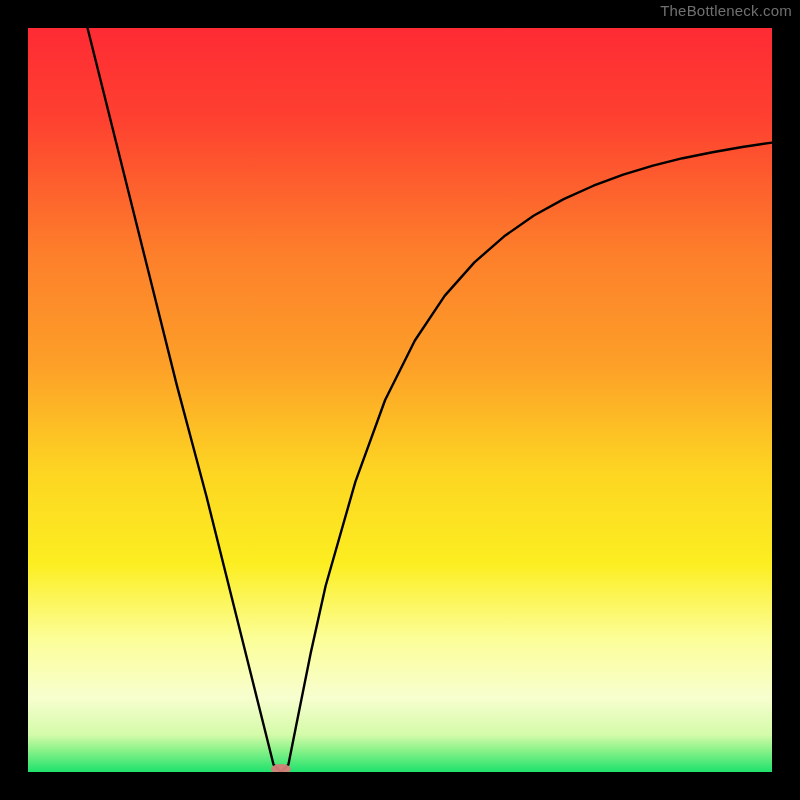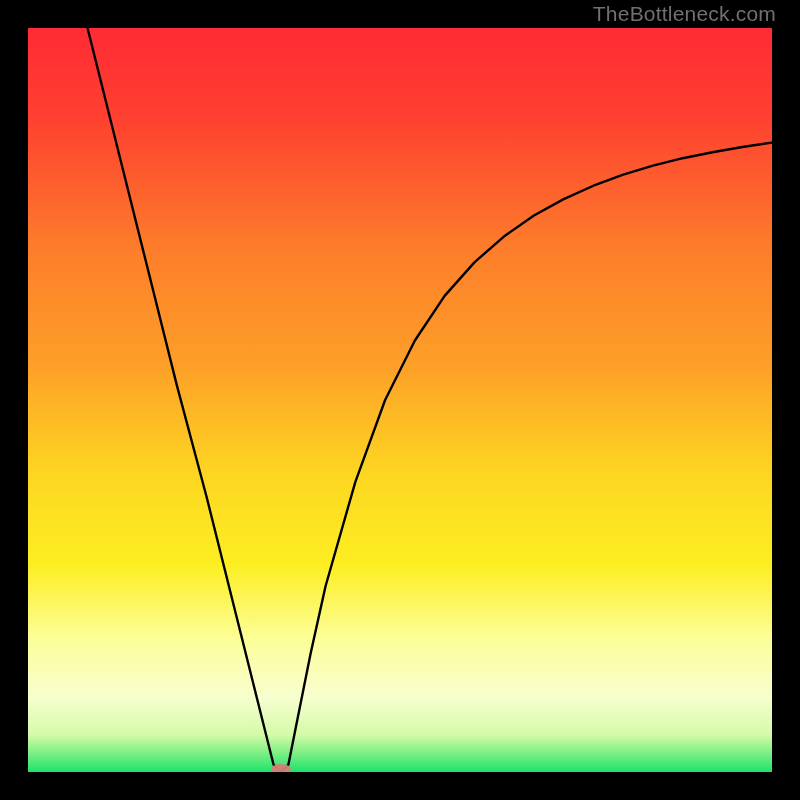--- a/index.html
+++ b/index.html
@@ -13,23 +13,23 @@
   }
   .frame {
     position: relative;
     width: 800px;
     height: 800px;
     background: #000;
   }
   .watermark {
     position: absolute;
     top: 2px;
-    right: 24px;
+    right: 8px;
     color: #707070;
-    font-size: 21px;
+    font-size: 15px;
     font-weight: 500;
     letter-spacing: 0.2px;
     z-index: 10;
     margin-left: 47px;
   }
   .plot-wrap {
     position: absolute;
     left: 28px;
     top: 28px;
     width: 744px;

